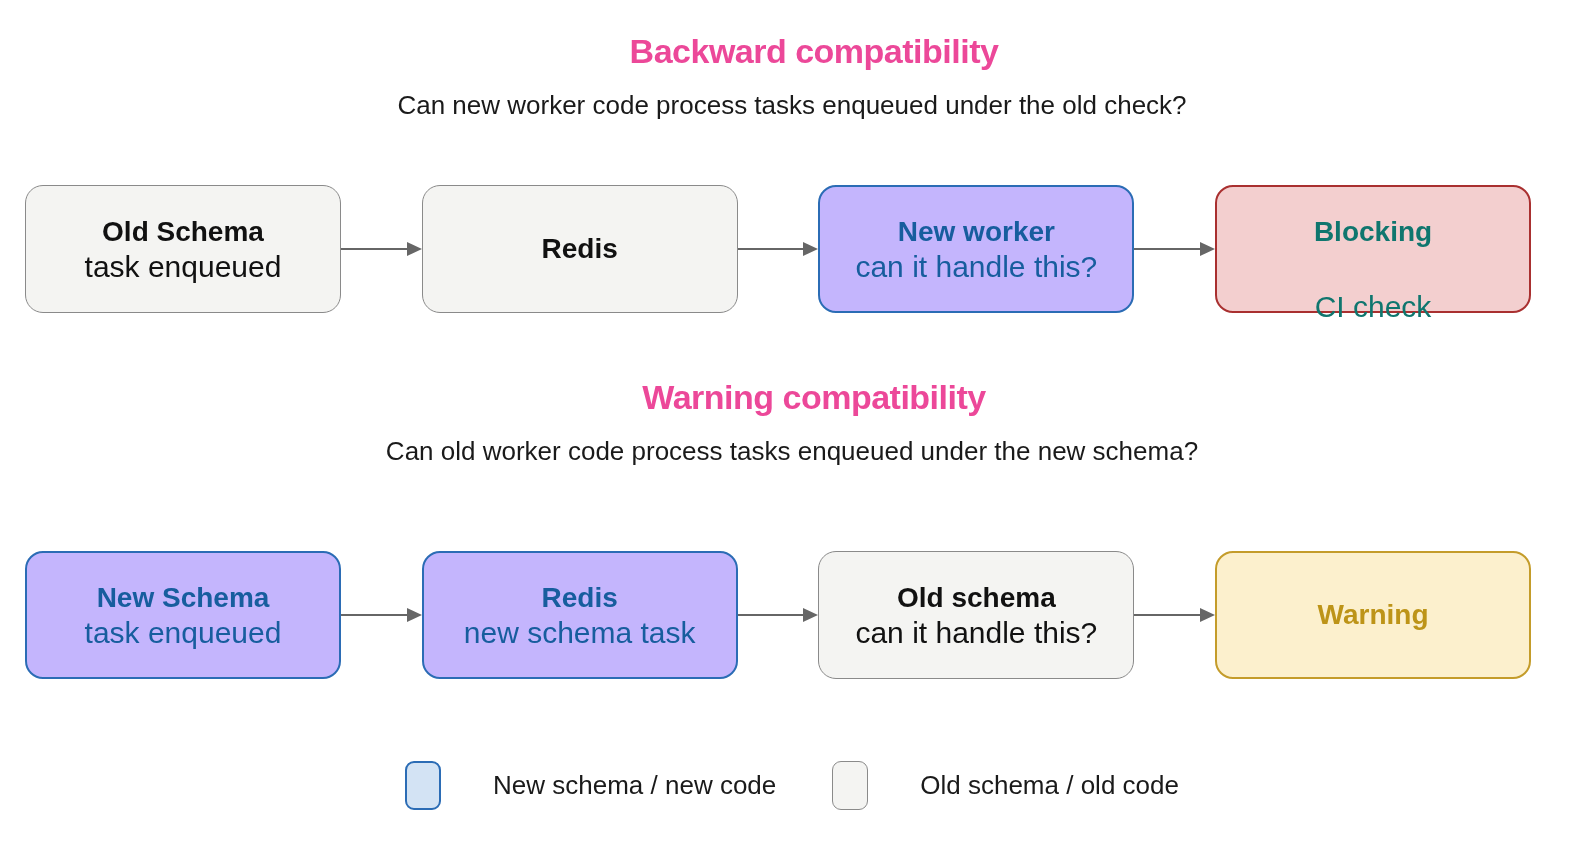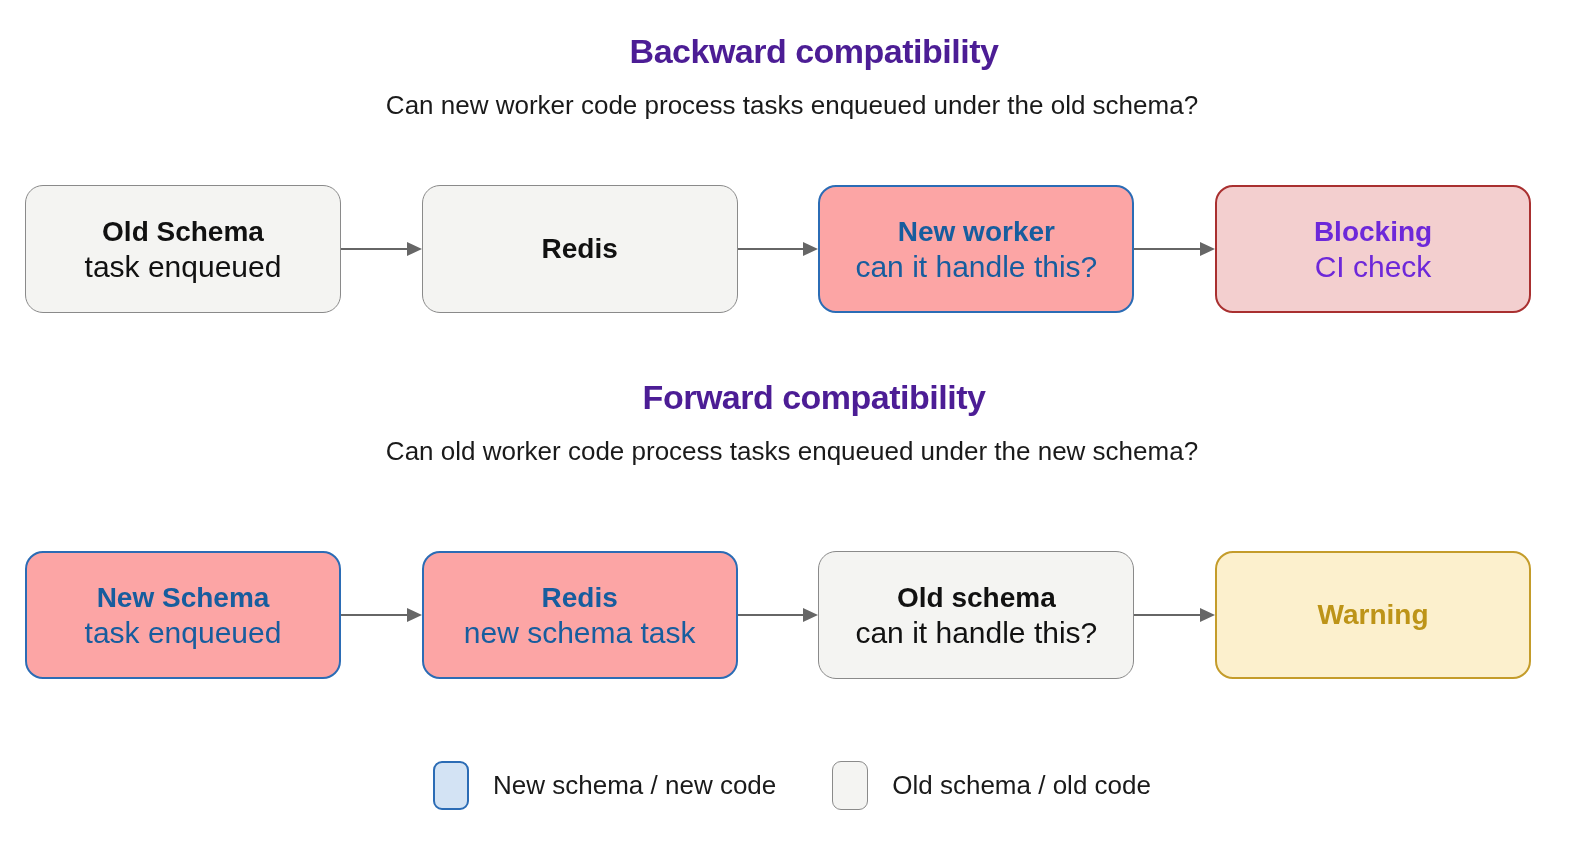--- a/index.html
+++ b/index.html
@@ -16,21 +16,21 @@
     height: 858px;
     background: #ffffff;
     overflow: hidden;
   }
   .section-title {
     margin: 0;
     text-align: center;
     font-size: 34px;
     line-height: 40px;
     font-weight: 700;
-    color: #4c1d95;
+    color: #ec4899;
     letter-spacing: -0.5px;
     padding-left: 44px;
   }
   .pt-first { padding-top: 31px; }
   .pt-second { padding-top: 64px; }
   .section-subtitle {
     margin: 18px 0 0 0;
     text-align: center;
     font-size: 26px;
     line-height: 32px;
@@ -66,27 +66,27 @@
     font-size: 30px;
     line-height: 32px;
     font-weight: 400;
   }
   .node-subtitle:empty { display: none; }
 
   .node.gray   { background: #f4f4f2; border: 1.5px solid #8a8a8a; }
   .node.gray .node-title,
   .node.gray .node-subtitle { color: #111111; }
 
-  .node.blue   { background: #fca5a5; border: 2px solid #2b6cb5; }
+  .node.blue   { background: #c4b5fd; border: 2px solid #2b6cb5; }
   .node.blue .node-title,
   .node.blue .node-subtitle { color: #175d9e; }
 
   .node.red    { background: #f3cfcf; border: 2px solid #a93030; }
   .node.red .node-title,
-  .node.red .node-subtitle { color: #6d28d9; }
+  .node.red .node-subtitle { color: #0f766e; margin-top: 40px; }
 
   .node.yellow { background: #fcf0cd; border: 2px solid #c49c2a; justify-content: center; }
   .node.yellow .node-title,
   .node.yellow .node-subtitle { color: #bd9418; }
 
   .arrow {
     flex: 1 1 auto;
     height: 2px;
     background: #666666;
     position: relative;
@@ -107,42 +107,42 @@
   .legend {
     margin-top: 82px;
     display: flex;
     justify-content: center;
     align-items: center;
     column-gap: 56px;
   }
   .legend-item {
     display: flex;
     align-items: center;
-    column-gap: 24px;
+    column-gap: 52px;
   }
   .legend-swatch {
     width: 36px;
     height: 49px;
     border-radius: 9px;
   }
   .legend-swatch.blue { background: #d3e3f4; border: 2px solid #2b6cb5; }
   .legend-swatch.gray { background: #f4f4f2; border: 1.5px solid #8a8a8a; }
   .legend-label {
     font-size: 26px;
     color: #1a1a1a;
   }
 </style>
 </head>
 <body>
 
 <div class="canvas">
 
   <section>
     <h1 class="section-title pt-first">Backward compatibility</h1>
-    <p class="section-subtitle">Can new worker code process tasks enqueued under the old schema?</p>
+    <p class="section-subtitle">Can new worker code process tasks enqueued under the old check?</p>
 
     <div class="flow-row row-first">
       <div class="node gray">
         <div class="node-title">Old Schema</div>
         <div class="node-subtitle">task enqueued</div>
       </div>
       <div class="arrow"></div>
       <div class="node gray">
         <div class="node-title">Redis</div>
       </div>
@@ -153,21 +153,21 @@
       </div>
       <div class="arrow"></div>
       <div class="node red">
         <div class="node-title">Blocking</div>
         <div class="node-subtitle">CI check</div>
       </div>
     </div>
   </section>
 
   <section>
-    <h1 class="section-title pt-second">Forward compatibility</h1>
+    <h1 class="section-title pt-second">Warning compatibility</h1>
     <p class="section-subtitle">Can old worker code process tasks enqueued under the new schema?</p>
 
     <div class="flow-row row-second">
       <div class="node blue">
         <div class="node-title">New Schema</div>
         <div class="node-subtitle">task enqueued</div>
       </div>
       <div class="arrow"></div>
       <div class="node blue">
         <div class="node-title">Redis</div>

